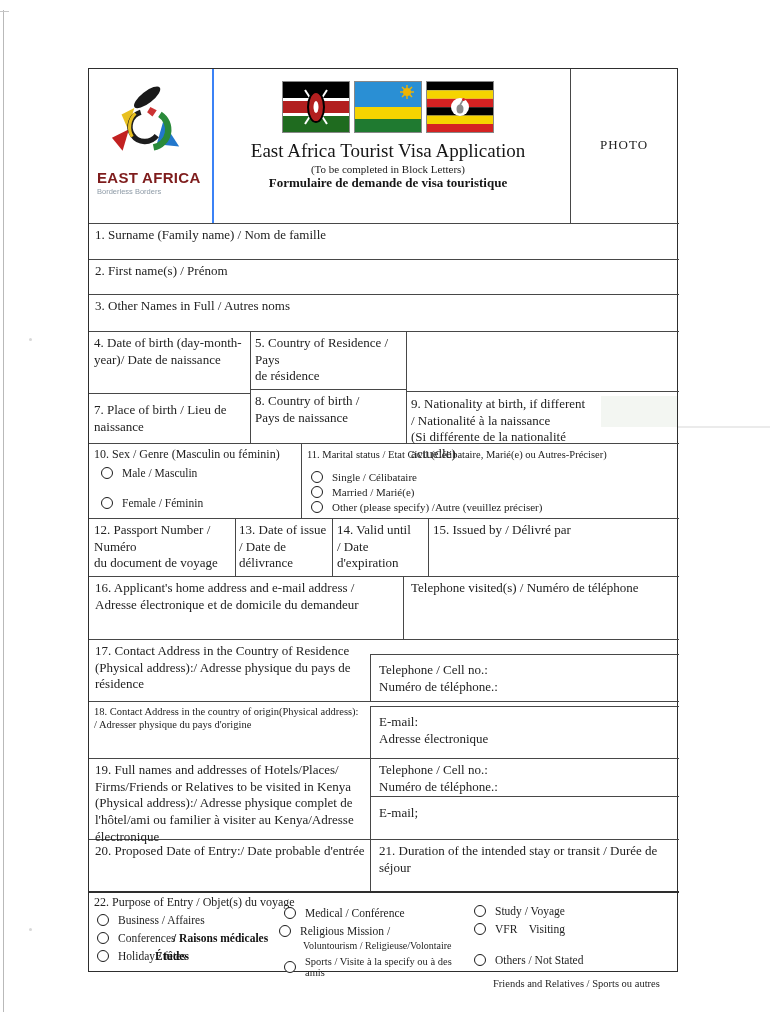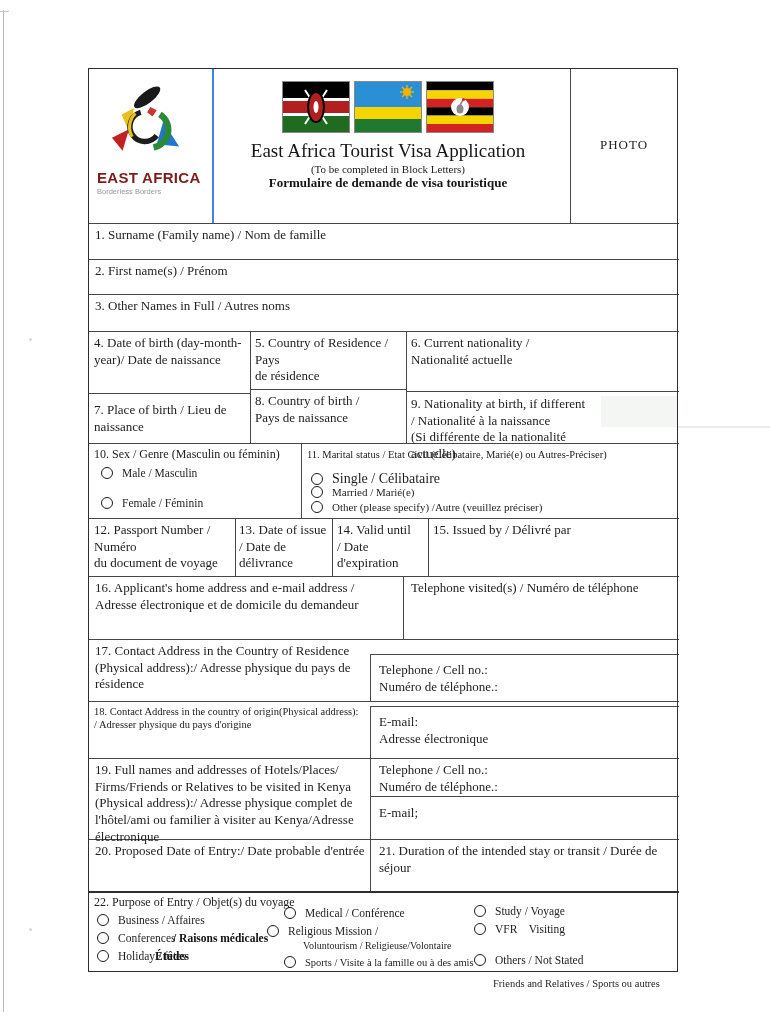--- a/index.html
+++ b/index.html
@@ -145,42 +145,40 @@
     <div class="hline" style="left:0;top:822px;width:590px;height:2px;background:#2e2e2e;"></div>
 
     <div class="cell" style="left:6px;top:158px;width:560px;">1. Surname (Family name) / Nom de famille</div>
     <div class="cell" style="left:6px;top:194px;width:560px;">2. First name(s) / Prénom</div>
     <div class="cell" style="left:6px;top:229px;width:560px;">3. Other Names in Full / Autres noms</div>
 
     <div class="cell" style="left:5px;top:266px;width:152px;">4. Date of birth (day-month-
 year)/ Date de naissance</div>
     <div class="cell" style="left:166px;top:266px;width:146px;">5. Country of Residence / Pays
 de résidence</div>
-    <div class="cell" style="left:322px;top:266px;width:260px;">6. Current nationality /
-Nationalité actuelle</div>
     <div class="cell" style="left:5px;top:333px;width:154px;">7. Place of birth / Lieu de naissance</div>
     <div class="cell" style="left:166px;top:324px;width:146px;">8. Country of birth /
 Pays de naissance</div>
     <div class="cell" style="left:322px;top:327px;width:260px;">9. Nationality at birth, if different
 / Nationalité à la naissance
 (Si différente de la nationalité
 actuelle)</div>
 
     <div class="cell" style="left:5px;top:378px;width:200px;font-size:12px;">10. Sex / Genre (Masculin ou féminin)</div>
     <div class="p-line" style="left:12px;top:398px;">
       <span class="radio"></span>
       <span>Male / Masculin</span>
     </div>
     <div class="p-line" style="left:12px;top:428px;">
       <span class="radio"></span>
       <span>Female / Féminin</span>
     </div>
 
     <div class="cell sm" style="left:218px;top:379px;width:368px;">11. Marital status / Etat Civil (Célibataire, Marié(e) ou Autres-Préciser)</div>
-    <div class="p-line" style="left:222px;top:402px;font-size:14px;">
+    <div class="p-line" style="left:222px;top:402px;font-size:11px;">
       <span class="radio"></span>
       <span>Single / Célibataire</span>
     </div>
     <div class="p-line" style="left:222px;top:417px;font-size:11px;">
       <span class="radio"></span>
       <span>Married / Marié(e)</span>
     </div>
     <div class="p-line" style="left:222px;top:432px;font-size:11px;">
       <span class="radio"></span>
       <span>Other (please specify) /Autre (veuillez préciser)</span>
@@ -234,30 +232,30 @@
     <div class="p-line" style="left:8px;top:881px;width:185px;">
       <span class="radio"></span>
       <span>Holiday / fêtes</span>
       <span class="p-overlay ov-hol">Études</span>
     </div>
 
     <div class="p-line" style="left:195px;top:838px;width:188px;">
       <span class="radio"></span>
       <span>Medical / Conférence</span>
     </div>
-    <div class="p-line" style="left:178px;top:856px;width:188px;">
+    <div class="p-line" style="left:190px;top:856px;width:188px;">
       <span class="radio"></span>
       <span>Religious Mission /</span>
     </div>
     <div class="p-line cont" style="left:195px;top:871px;width:188px;font-size:10px;">
       <span>Voluntourism / Religieuse/Volontaire</span>
     </div>
     <div class="p-line" style="left:195px;top:887px;width:190px;font-size:10.5px;">
       <span class="radio"></span>
-      <span>Sports / Visite à la famille ou à des amis</span>
+      <span>Sports / Visite à la specify ou à des amis</span>
     </div>
 
     <div class="p-line" style="left:385px;top:836px;width:200px;">
       <span class="radio"></span>
       <span>Study / Voyage</span>
     </div>
     <div class="p-line" style="left:385px;top:854px;width:200px;">
       <span class="radio"></span>
       <span>VFR    Visiting</span>
     </div>

